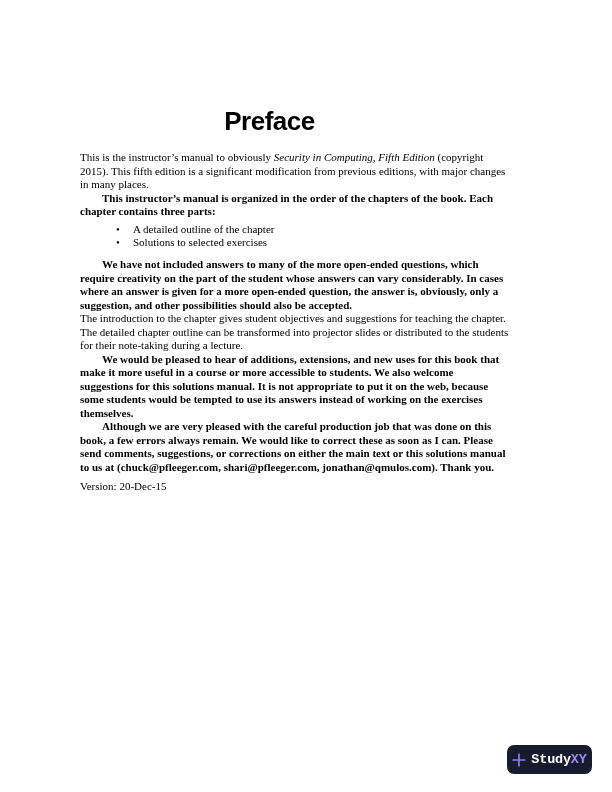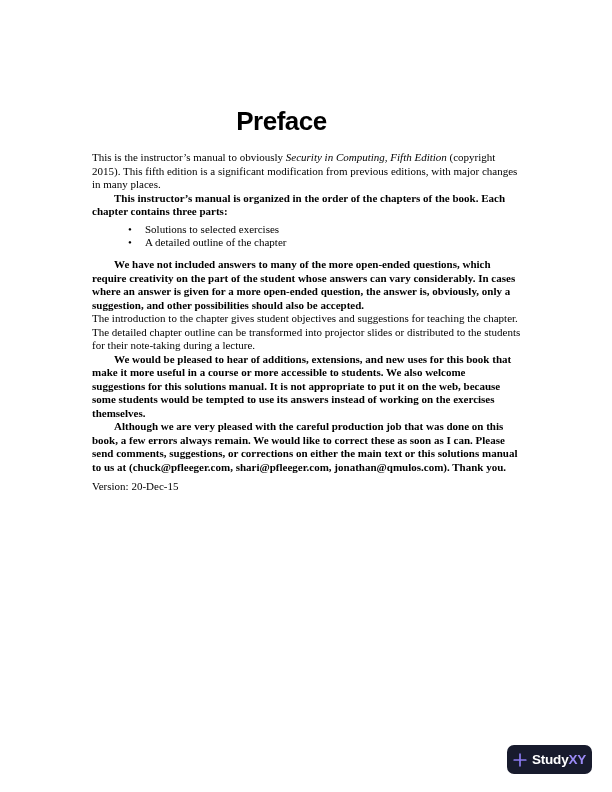--- a/index.html
+++ b/index.html
@@ -7,21 +7,21 @@
     position: relative;
     width: 612px;
     height: 792px;
     background: #ffffff;
     overflow: hidden;
     font-family: "Liberation Serif", serif;
     color: #000000;
   }
   .content {
     position: absolute;
-    left: 92px;
+    left: 80px;
     top: 108px;
     width: 429px;
   }
   .title {
     font-family: "Liberation Sans", sans-serif;
     font-weight: 700;
     font-size: 26px;
     line-height: 26px;
     letter-spacing: -0.5px;
     text-align: center;
@@ -73,21 +73,21 @@
     background: #181b2d;
     border-radius: 7px;
     display: flex;
     align-items: center;
     justify-content: center;
     gap: 5px;
     box-sizing: border-box;
   }
   .logo-badge .plus { width: 14px; height: 14px; display: block; }
   .brand {
-    font-family: Liberation Sans, sans-serif;
+    font-family: Liberation Mono, monospace;
     font-weight: 700;
     font-size: 13.5px;
     letter-spacing: -0.2px;
     white-space: nowrap;
     text-align: center;
   }
   .brand .study { color: #ffffff; }
   .brand .xy { color: #9c8bf6; }
 </style>
 </head>
@@ -95,22 +95,22 @@
 
 <div class="page">
   <div class="content">
     <h1 class="title">Preface</h1>
 
     <p class="body-p"><span>This is the instructor’s manual to obviously </span><i>Security in Computing, Fifth Edition</i><span> (copyright 2015). This fifth edition is a significant modification from previous editions, with major changes in many places.</span></p>
 
     <p class="body-p indent">This instructor’s manual is organized in the order of the chapters of the book. Each chapter contains three parts:</p>
 
     <ul class="bullets">
+      <li>A detailed outline of the chapter</li>
       <li>Solutions to selected exercises</li>
-      <li>A detailed outline of the chapter</li>
     </ul>
 
     <p class="body-p indent">We have not included answers to many of the more open-ended questions, which require creativity on the part of the student whose answers can vary considerably. In cases where an answer is given for a more open-ended question, the answer is, obviously, only a suggestion, and other possibilities should also be accepted.</p>
     <p class="body-p">The introduction to the chapter gives student objectives and suggestions for teaching the chapter. The detailed chapter outline can be transformed into projector slides or distributed to the students for their note-taking during a lecture.</p>
     <p class="body-p indent">We would be pleased to hear of additions, extensions, and new uses for this book that make it more useful in a course or more accessible to students. We also welcome suggestions for this solutions manual. It is not appropriate to put it on the web, because some students would be tempted to use its answers instead of working on the exercises themselves.</p>
     <p class="body-p indent">Although we are very pleased with the careful production job that was done on this book, a few errors always remain. We would like to correct these as soon as I can. Please send comments, suggestions, or corrections on either the main text or this solutions manual to us at (chuck@pfleeger.com, shari@pfleeger.com, jonathan@qmulos.com). Thank you.</p>
 
     <p class="body-p version">Version: 20-Dec-15</p>
   </div>
 

